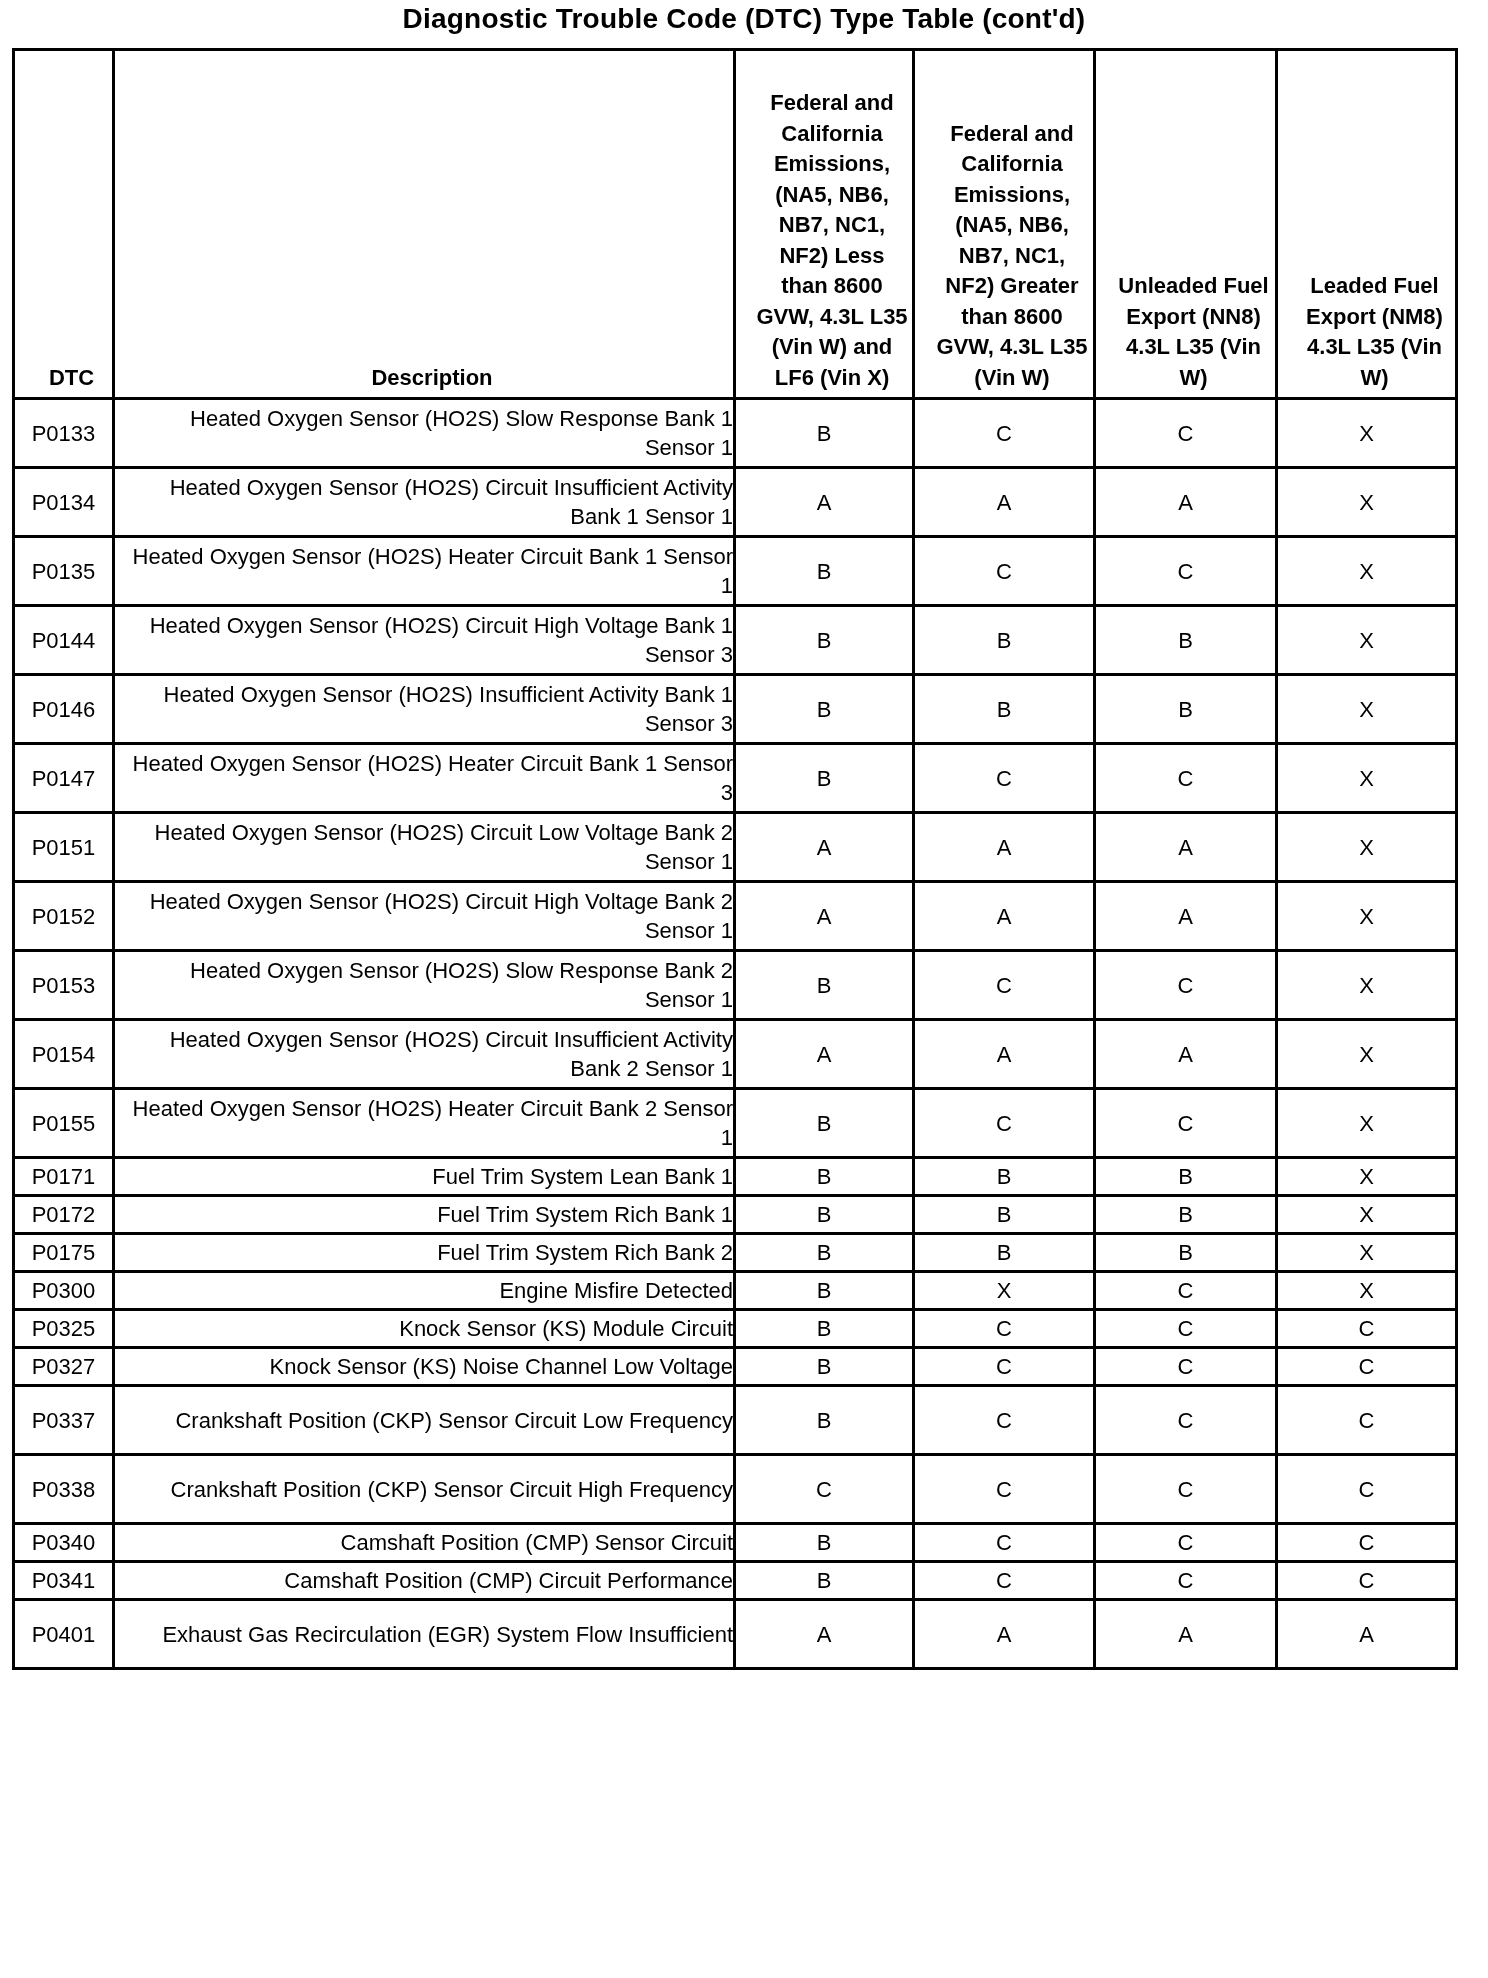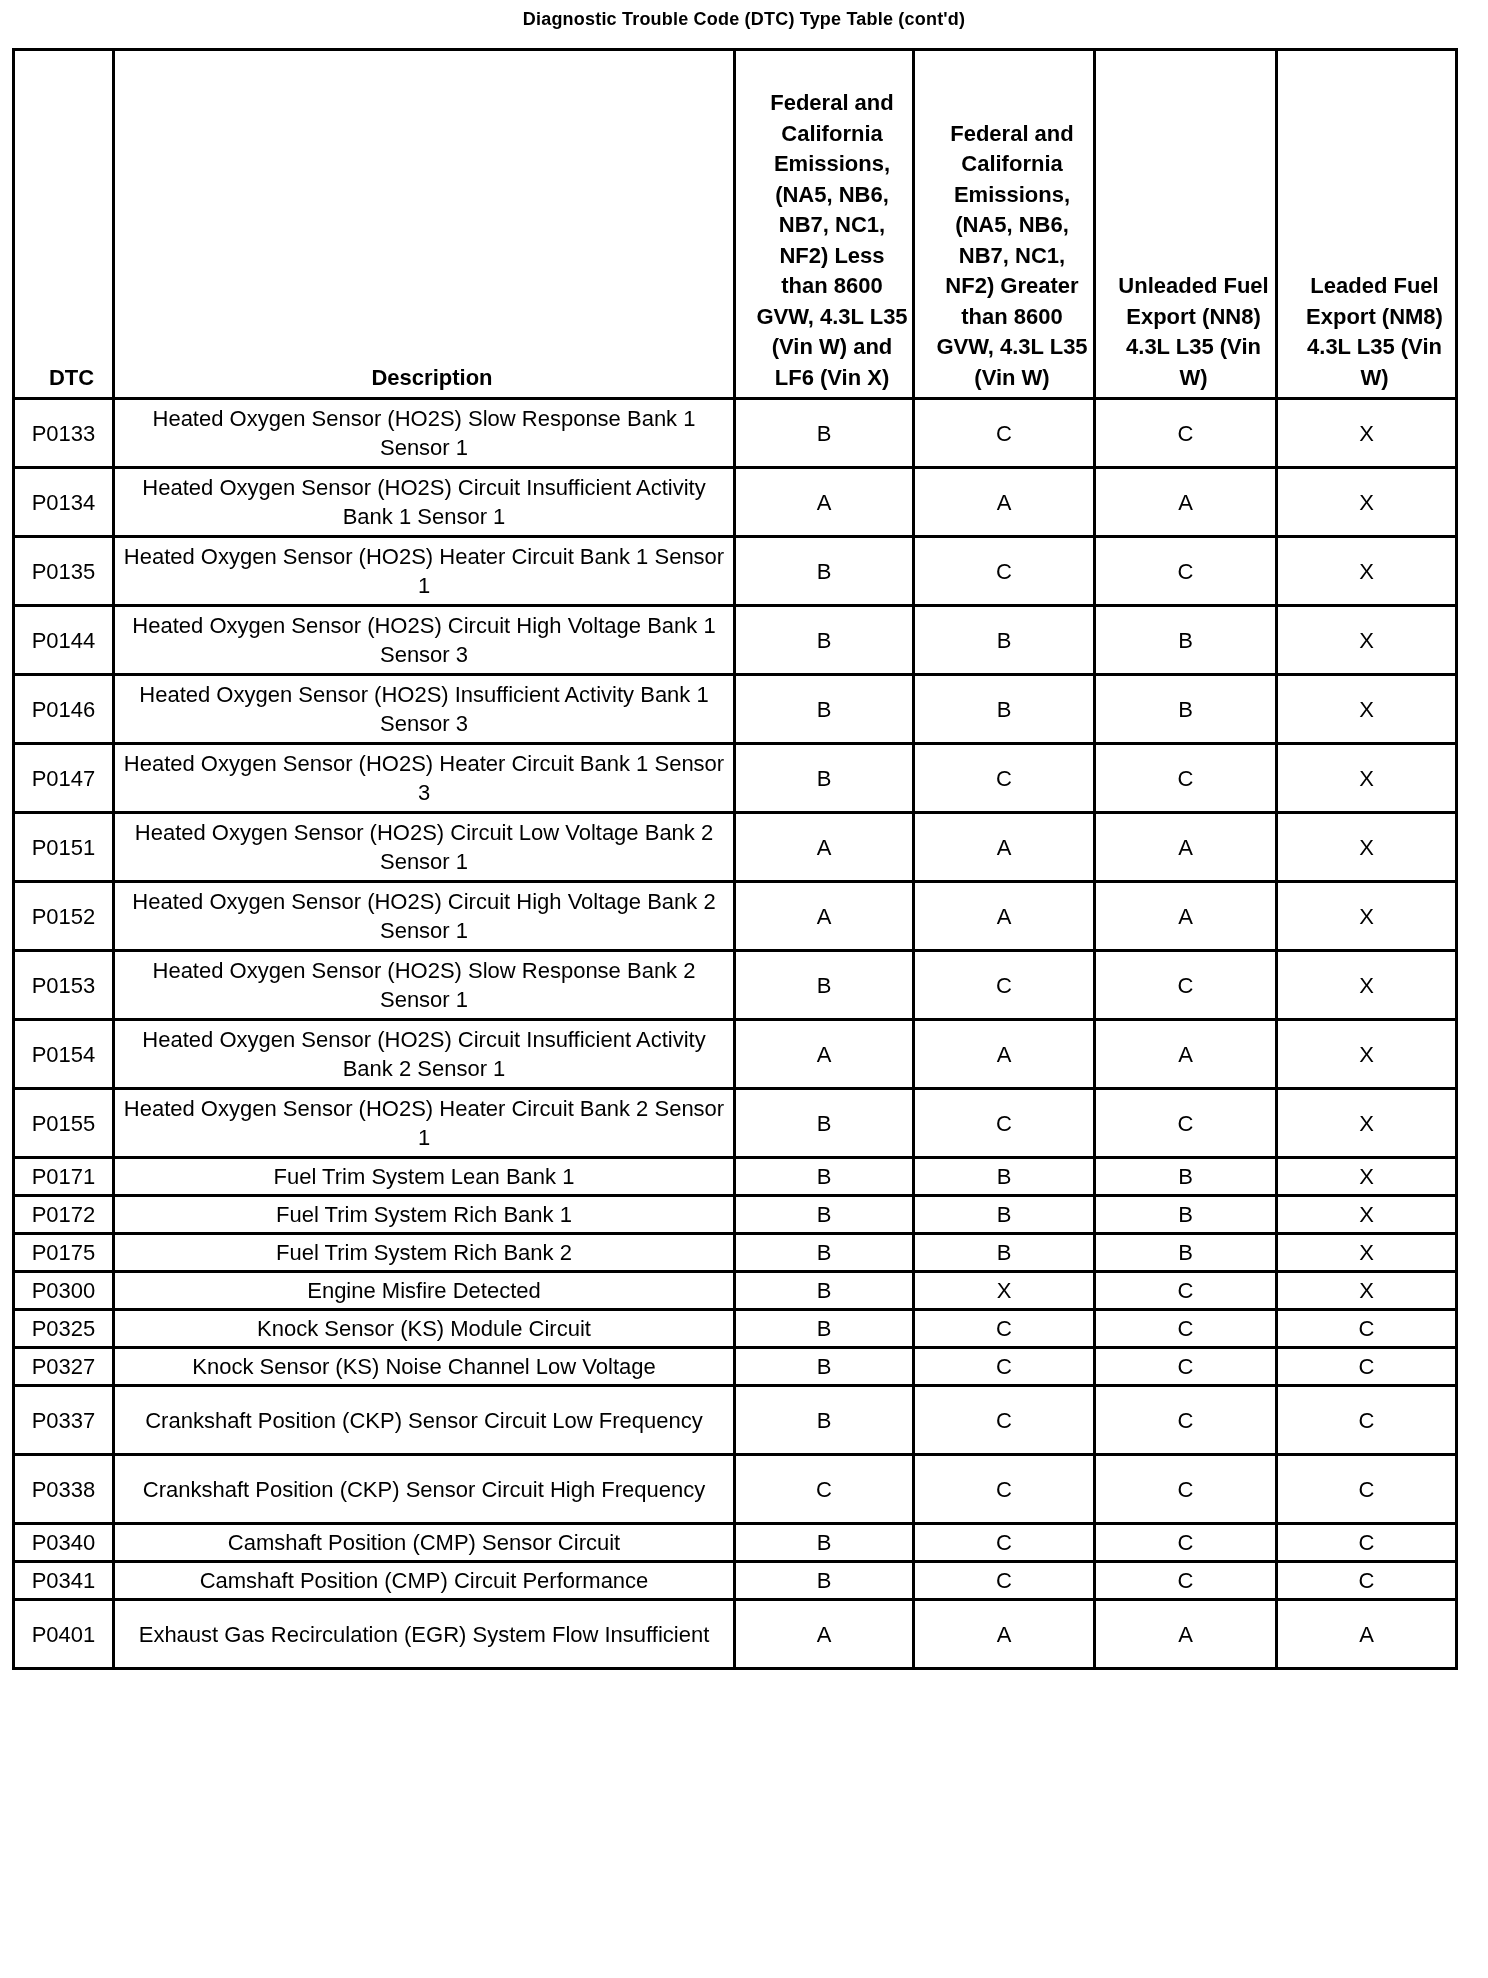--- a/index.html
+++ b/index.html
@@ -1,28 +1,28 @@
 <!DOCTYPE html>
 <html><head>
 <meta charset="utf-8">
 <style>
   html, body { margin: 0; padding: 0; background: #ffffff; }
   body { width: 1488px; height: 1978px; position: relative; overflow: hidden;
          font-family: "Liberation Sans", "DejaVu Sans", sans-serif; color: #000; }
   .page-title { position: absolute; top: 4px; left: 0; width: 1488px; text-align: center;
-                font-size: 18px; font-weight: bold; letter-spacing: 0.2px; line-height: 30px; }
+                font-size: 28px; font-weight: bold; letter-spacing: 0.2px; line-height: 30px; }
   table.dtc { position: absolute; left: 12px; top: 48px; width: 1443px;
               border-collapse: collapse; table-layout: fixed; border: 3px solid #000; }
   table.dtc th, table.dtc td { border: 3px solid #000; padding: 0; }
   table.dtc th { font-weight: bold; font-size: 22px; line-height: 30.5px; vertical-align: bottom;
                  text-align: center; padding: 4px 4px 4px 20px; }
   table.dtc th.h-dtc { text-align: center; }
   table.dtc td { font-size: 22px; line-height: 29px; }
   td.c-dtc { text-align: center; vertical-align: middle; padding: 0 2px; }
-  td.c-desc { text-align: center; vertical-align: middle; padding: 2px 6px 2px 6px; }
+  td.c-desc { text-align: right; vertical-align: middle; padding: 2px 6px 2px 6px; }
   td.c-val { text-align: center; vertical-align: middle; }
   tr.tall td { height: 66px; }
   tr.short td { height: 35px; margin-top: 21px; }
   tr.head th { height: 338px; }
 </style>
 </head>
 <body>
 
 <div class="page-title">Diagnostic Trouble Code (DTC) Type Table (cont'd)</div>
 

